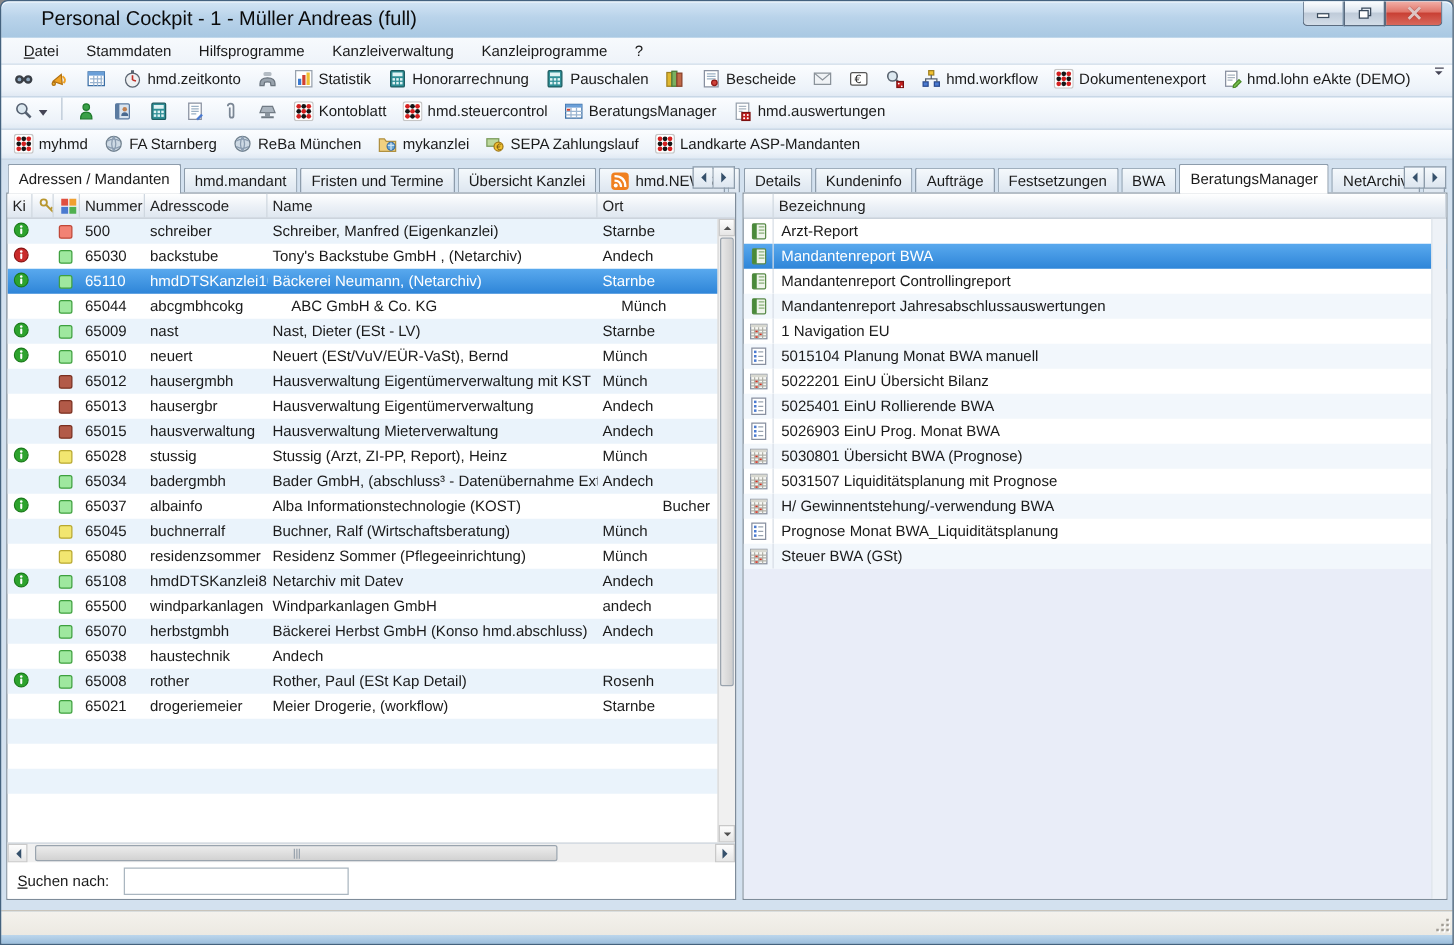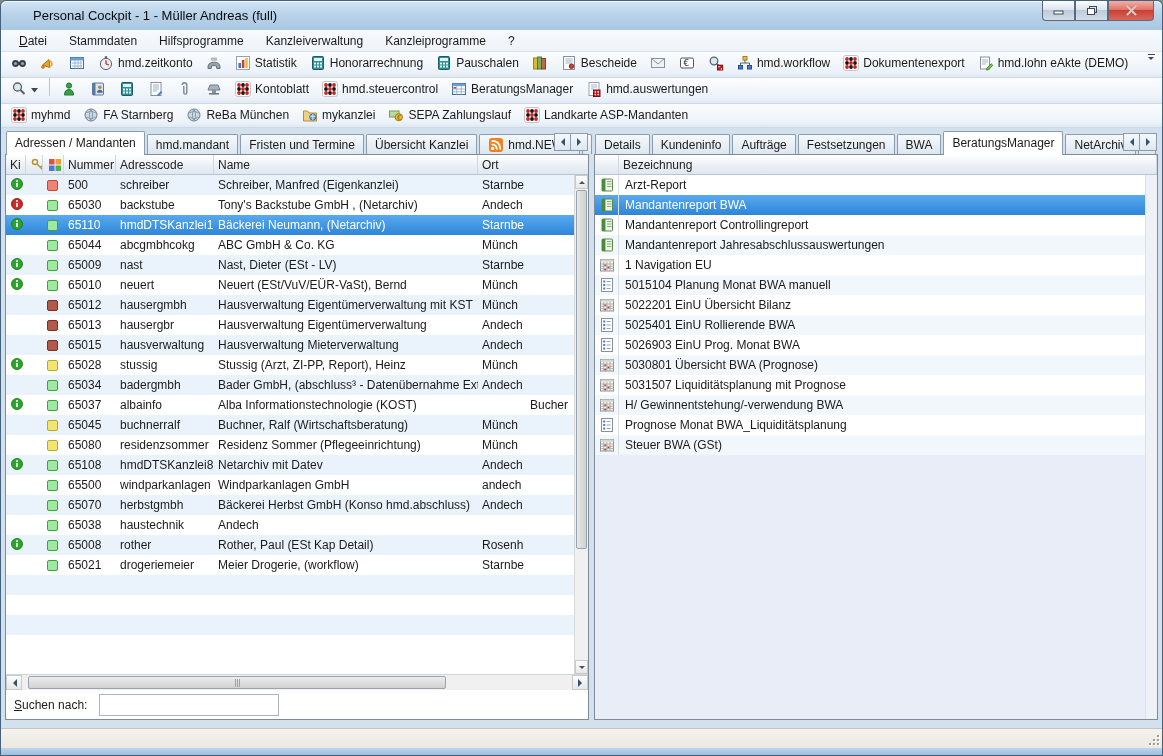--- a/index.html
+++ b/index.html
@@ -5,21 +5,21 @@
   * { box-sizing: border-box; margin: 0; padding: 0; }
   html,body { width:1163px; height:756px; }
   body { font-family:"Liberation Sans", sans-serif; font-size:12px; color:#1a1a1a; background:#888; }
   .window { width:1163px; height:756px; display:flex; flex-direction:column; overflow:hidden;
             border:1px solid #44627e; border-radius:6px 6px 0 0;
             background:linear-gradient(#b9d3ea,#a5c6e1); }
   
   .titlebar { height:29px; flex:0 0 29px; display:flex; align-items:center; gap:6px; padding-left:10px;
               position:relative; background:linear-gradient(#d3e5f4 0%,#b9d3ea 45%,#a8c8e2 100%);
               box-shadow:inset 0 1px 0 rgba(255,255,255,.8); border-radius:6px 6px 0 0; }
-  .title-text { font-size:13px; color:#0b0b0b; }
+  .title-text { font-size:16px; color:#0b0b0b; }
   .controls { position:absolute; right:8px; top:0; display:flex; }
   .wbtn { width:33px; height:20px; display:flex; align-items:center; justify-content:center;
           border:1px solid #5a6b7f; border-top:none;
           background:linear-gradient(#fdfeff,#dbe4ee 45%,#bfcbd9 50%,#d3dde8); }
   .wbtn.first { border-radius:0 0 0 4px; }
   .wbtn.close { width:46px; border-radius:0 0 4px 0;
           background:linear-gradient(#f2b0a8,#e0766a 45%,#c94034 50%,#d8685c); }
   .wbtn svg { display:block; }
   
   .menubar { height:22px; flex:0 0 22px; display:flex; align-items:center; gap:2px; padding:0 8px;
@@ -663,21 +663,21 @@
                 <div class="gc" style="flex: 1 1 auto;">Starnbe</div>
               </div>
               <div class="grow">
                 <div class="gc" style="width: 20px;"></div>
                 <div class="gc" style="width: 17px;"></div>
                 <div class="gc" style="width: 21px;">
                   <span class="sqr" style="background: rgb(159, 232, 159); border: 1px solid rgb(63, 160, 63);"></span>
                 </div>
                 <div class="gc" style="width: 52px;">65044</div>
                 <div class="gc" style="width: 98px;">abcgmbhcokg</div>
-                <div class="gc" style="width: 264px;">ABC GmbH &amp; Co. KG</div>
+                <div class="gc" style="width: 264px; margin-left: 15px;">ABC GmbH &amp; Co. KG</div>
                 <div class="gc" style="flex: 1 1 auto;">Münch</div>
               </div>
               <div class="grow">
                 <div class="gc" style="width: 20px;">
                   <span class="ico">
                     <svg viewBox="0 0 16 16">
                       <circle cx="8" cy="8" r="6.3" fill="#2da32d" stroke="#1a7a1a"></circle>
                       <circle cx="8" cy="4.7" r="1.15" fill="#fff"></circle>
                       <rect x="7.05" y="6.6" width="1.9" height="5.2" rx=".95" fill="#fff"></rect>
                     </svg>

